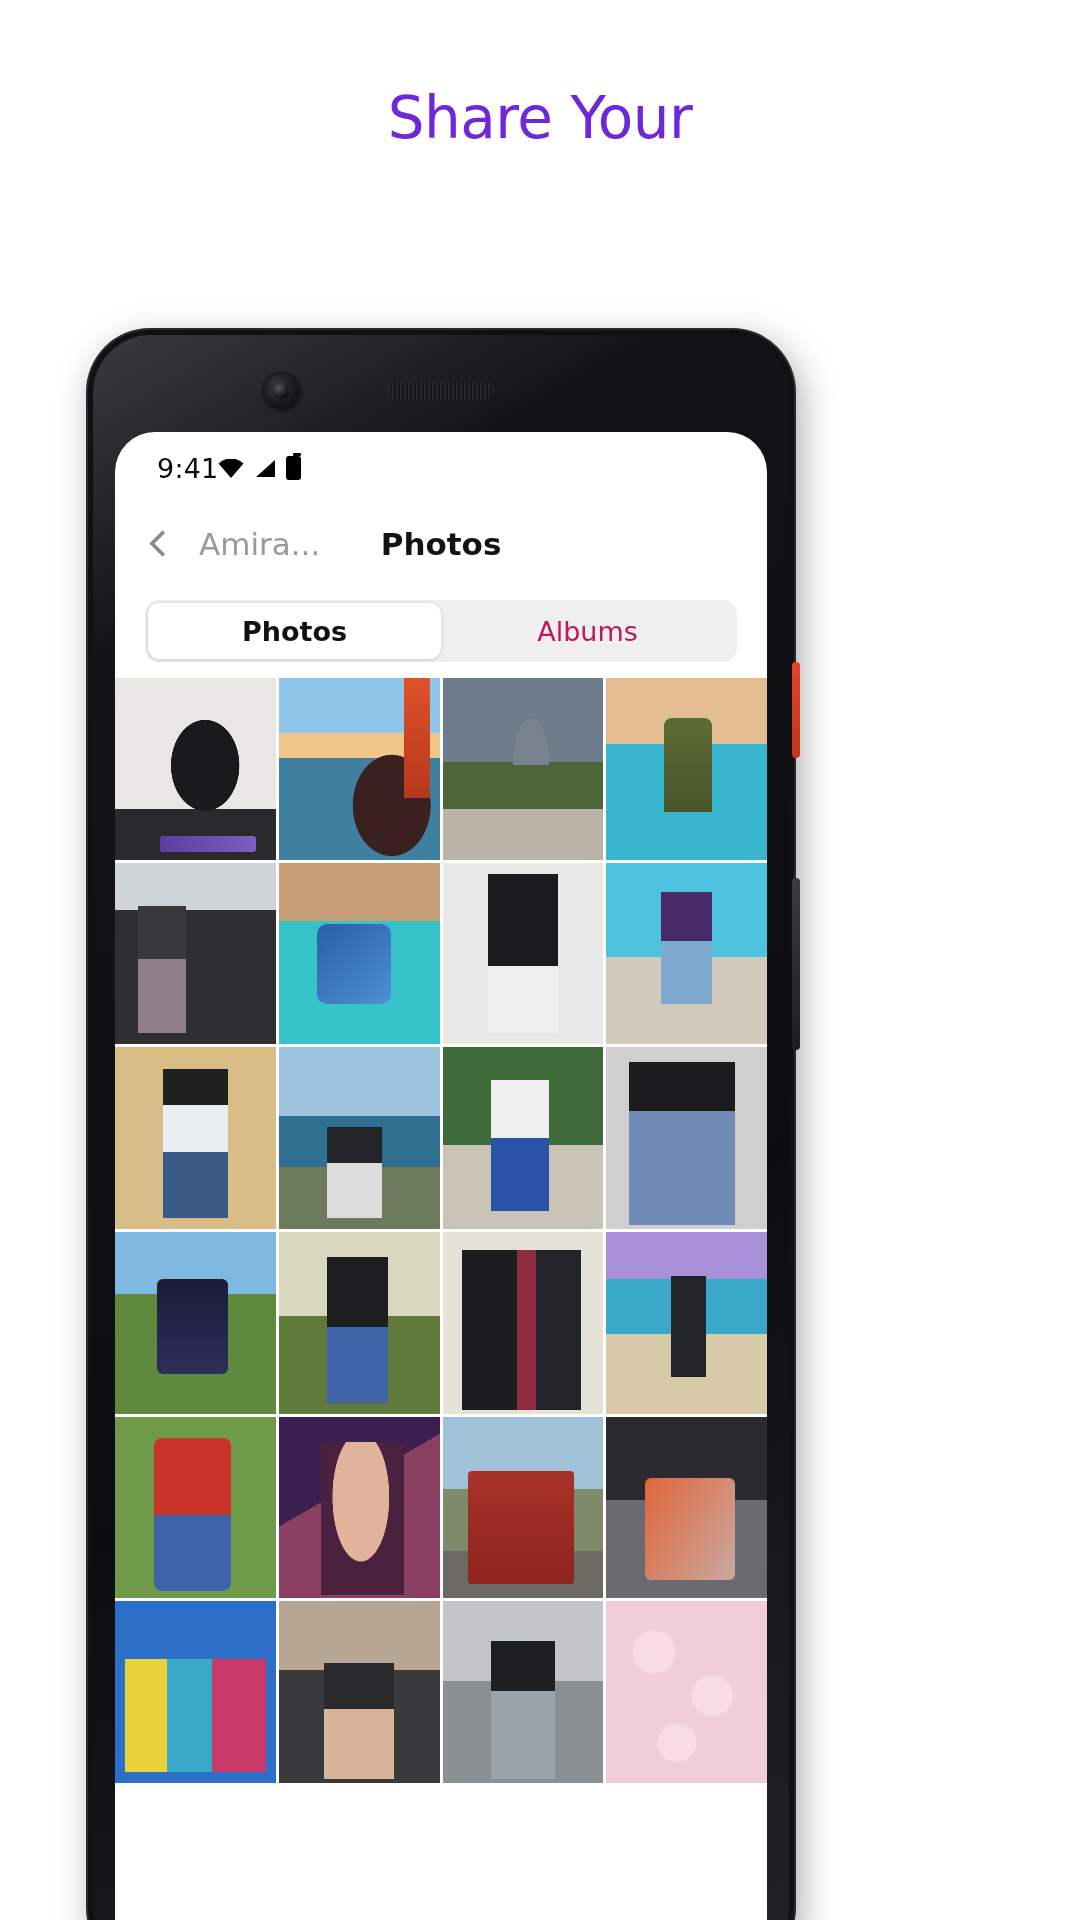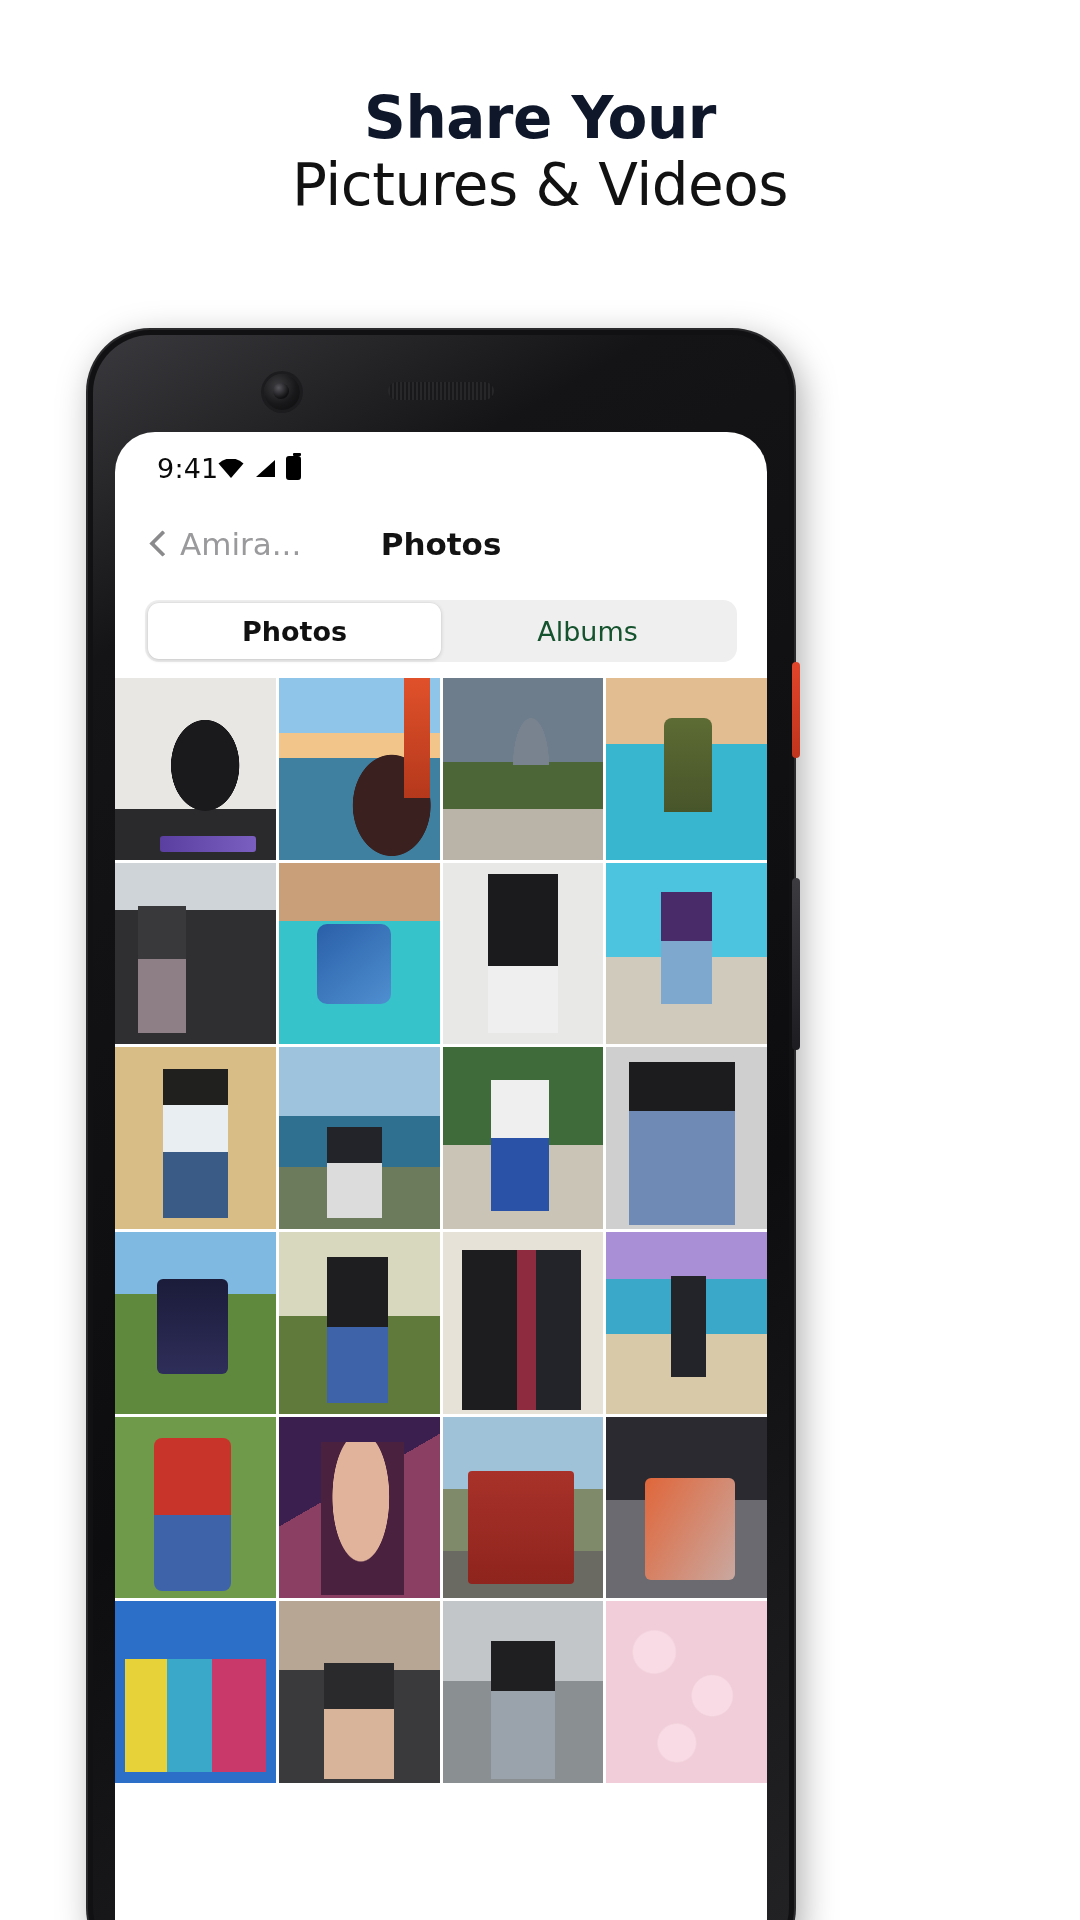--- a/index.html
+++ b/index.html
@@ -12,22 +12,22 @@
   }
 
   
   .headline {
     position:absolute; top:88px; left:0; width:1080px;
     text-align:center;
   }
   .headline .l1 {
     display:block;
     font-size:58px;
-    font-weight:bold;
-    color:#0f172a;
+    font-weight:normal;
+    color:#6d28d9;
     letter-spacing:-0.5px;
     line-height:1.05;
   }
   .headline .l2 {
     display:block;
     font-size:58px;
     font-weight:400;
     color:#121212;
     letter-spacing:-0.5px;
     line-height:1.25;
@@ -101,21 +101,21 @@
   .ic-sig { width:24px;height:19px; }
   .ic-bat { width:15px;height:24px; border:3px solid #000; border-radius:3px; background:#000; position:relative;}
   .ic-bat::after{content:"";position:absolute;left:3.5px;top:-6px;width:8px;height:3px;background:#000;border-radius:1px;}
 
   
   .navbar{
     height:80px; position:relative;
     display:flex; align-items:center;
     padding:0 30px;
   }
-  .back-wrap{ display:flex; align-items:center; gap:9px; }
+  .back-wrap{ display:flex; align-items:center; gap:28px; }
   .chev{ width:26px; height:26px; position:relative; }
   .chev::before{
     content:""; position:absolute; left:8px; top:3px;
     width:15px;height:15px;
     border-left:4px solid #8a8a8d; border-bottom:4px solid #8a8a8d;
     transform:rotate(45deg);
     border-radius:1px;
   }
   .back-label{ font-size:31px; color:#9a9a9d; font-weight:400; }
   .nav-title{
@@ -135,21 +135,21 @@
     position:relative;
   }
   .seg{
     flex:1; display:flex; align-items:center; justify-content:center;
     font-size:27px; border-radius:11px;
   }
   .seg.active{
     background:#ffffff; color:#111111; font-weight:600;
     box-shadow:0 1px 4px rgba(0,0,0,0.16), 0 0 0 .5px rgba(0,0,0,0.035);
   }
-  .seg.inactive{ color:#14532d; font-weight:400; }
+  .seg.inactive{ color:#be185d; font-weight:400; }
 
   
   .grid{
     margin-top:16px;
     display:grid;
     grid-template-columns:repeat(4,1fr);
     gap:3px;
   }
   .cell{
     position:relative;
@@ -246,21 +246,20 @@
   .p24::after{content:"";position:absolute;inset:0;
       background:radial-gradient(circle at 30% 28%, #f8dbe4 0 12%, transparent 13%),
                  radial-gradient(circle at 66% 52%, #f8dbe4 0 14%, transparent 15%),
                  radial-gradient(circle at 44% 78%, #f8dbe4 0 11%, transparent 12%);}
 </style>
 </head>
 <body>
 
 <div class="headline">
   <span class="l1">Share Your</span>
-  <span class="l2">Pictures &amp; Videos</span>
 </div>
 
 <div class="phone">
   <div class="phone-inner-edge"></div>
 
   <div class="bezel-top">
     <div class="camera"></div>
     <div class="speaker"></div>
   </div>
 

